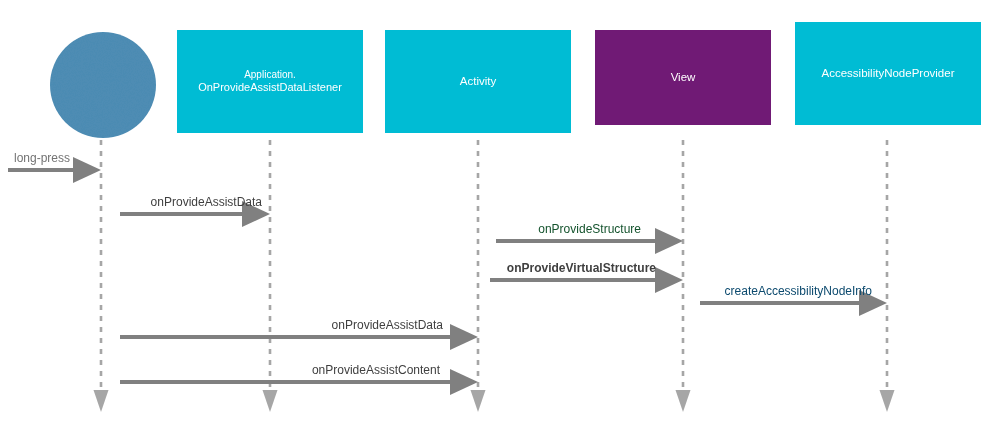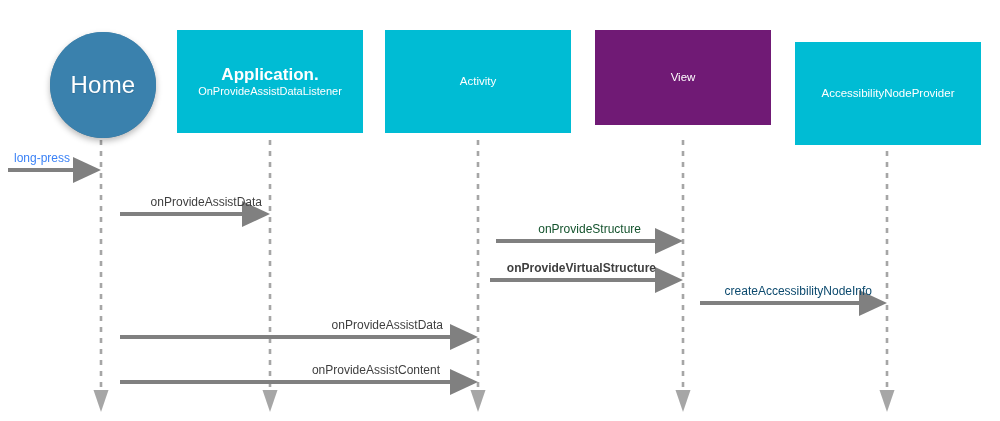--- a/index.html
+++ b/index.html
@@ -51,22 +51,22 @@
     align-items: center;
     justify-content: center;
     text-align: center;
     color: #ffffff;
   }
   .participant .p-text {
     padding: 0 6px;
     line-height: 1.18;
   }
   .p-strong {
-    font-size: 17px;
-    font-weight: bold;
+    font-size: 10px;
+    font-weight: normal;
     display: block;
   }
   .p-sub {
     font-size: 11px;
     font-weight: 400;
     display: block;
   }
   .p-single {
     font-size: 11.5px;
     font-weight: normal;
@@ -129,50 +129,47 @@
         <path d="M 655 267 L 683 280 L 655 293 Z" fill="#808080"></path>
         <line x1="700" y1="303" x2="863" y2="303" stroke="#808080" stroke-width="4.2"></line>
         <path d="M 859 290 L 887 303 L 859 316 Z" fill="#808080"></path>
         <line x1="120" y1="337" x2="454" y2="337" stroke="#808080" stroke-width="4.2"></line>
         <path d="M 450 324 L 478 337 L 450 350 Z" fill="#808080"></path>
         <line x1="120" y1="382" x2="454" y2="382" stroke="#808080" stroke-width="4.2"></line>
         <path d="M 450 369 L 478 382 L 450 395 Z" fill="#808080"></path>
       </g>
   </svg>
 
-  <div class="actor-circle" id="actor-circle" style="left: 50px; top: 32px; width: 106px; height: 106px; background: rgb(58, 129, 173);">
-    <span class="actor-label">Home</span>
-  </div>
 
   <div id="participants-host">
       <div class="participant" style="left: 177px; top: 30px; width: 186px; height: 103px; background: rgb(0, 188, 212);">
         <div class="p-text">
           <span class="p-strong">Application.</span>
           <span class="p-sub">OnProvideAssistDataListener</span>
         </div>
       </div>
       <div class="participant" style="left: 385px; top: 30px; width: 186px; height: 103px; background: rgb(0, 188, 212);">
         <div class="p-text">
           <span class="p-single">Activity</span>
         </div>
       </div>
       <div class="participant" style="left: 595px; top: 30px; width: 176px; height: 95px; background: #701a75;">
         <div class="p-text">
           <span class="p-single">View</span>
         </div>
       </div>
-      <div class="participant" style="left: 795px; top: 42px; width: 186px; height: 103px; background: rgb(0, 188, 212);">
+      <div class="participant" style="left: 795px; top: 22px; width: 186px; height: 103px; background: rgb(0, 188, 212);">
         <div class="p-text">
           <span class="p-single">AccessibilityNodeProvider</span>
         </div>
       </div>
     </div>
 
   <div id="labels-host">
-      <div class="msg-label" style="left: 14px; top: 152px; color: #3b82f6;">long-press</div>
+      <div class="msg-label" style="left: 14px; top: 152px; color: #737373;">long-press</div>
       <div class="msg-label right" style="left: 262px; top: 196px; color: rgb(63, 63, 63);">onProvideAssistData</div>
       <div class="msg-label right" style="left: 641px; top: 223px; color: #14532d;">onProvideStructure</div>
       <div class="msg-label right" style="left: 656px; top: 262px; color: rgb(63, 63, 63); font-weight: bold;">onProvideVirtualStructure</div>
       <div class="msg-label right" style="left: 872px; top: 285px; color: #0c4a6e;">createAccessibilityNodeInfo</div>
       <div class="msg-label right" style="left: 443px; top: 319px; color: rgb(63, 63, 63);">onProvideAssistData</div>
       <div class="msg-label right" style="left: 440px; top: 364px; color: rgb(63, 63, 63); text-align: center;">onProvideAssistContent</div>
     </div>
 
 </div>
 

